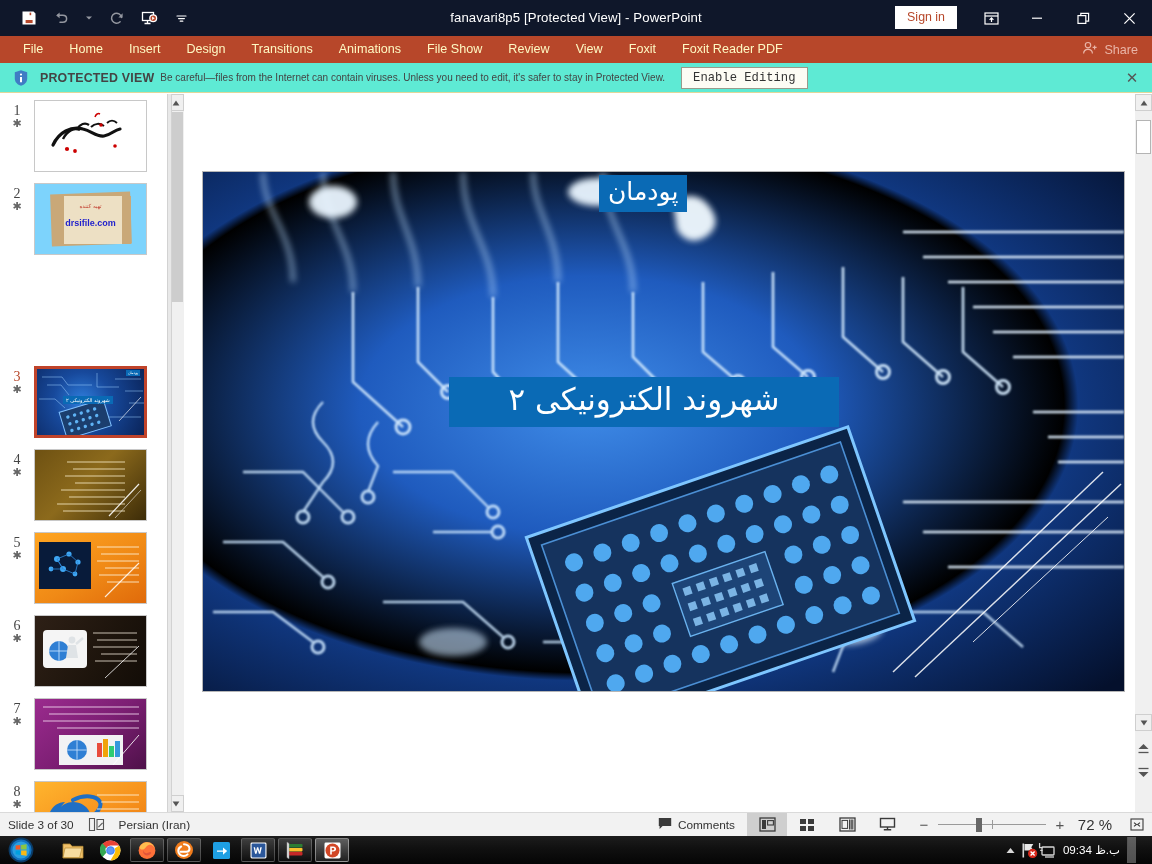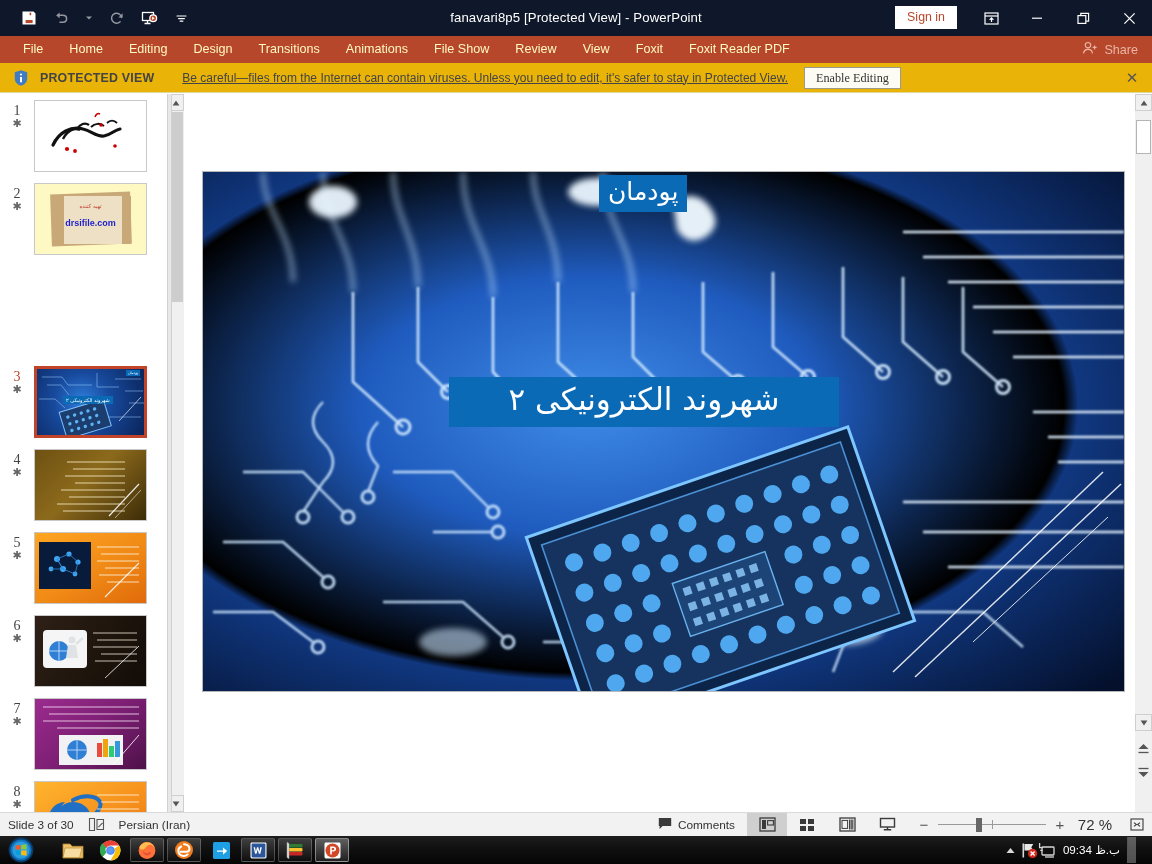--- a/index.html
+++ b/index.html
@@ -54,30 +54,30 @@
     gap: 7px; cursor: pointer; color: #fff; font-size: 12.6px; white-space: nowrap;
   }
   .share {
     position: absolute; right: 14px; top: 0; height: 27px; display: flex; align-items: center;
     gap: 6px; color: #e9b5a7; font-size: 12.6px; cursor: pointer;
   }
 
   
   .protbar {
     position: absolute; left: 0; top: 63px; width: 1152px; height: 30px;
-    background: #eab308; border-bottom: 1px solid #e0d79a;
+    background: #5eead4; border-bottom: 1px solid #e0d79a;
     display: flex; align-items: center;
   }
   .prot-ico { margin-left: 12px; width: 18px; height: 18px; flex: 0 0 auto; }
   .prot-label { margin-left: 10px; font-size: 12.4px; color: #444; font-weight: bold; letter-spacing: 0.2px; }
-  .prot-msg { margin-left: 28px; font-size: 12px; color: #444; text-decoration: underline; }
+  .prot-msg { margin-left: 6px; font-size: 10px; color: #444; }
   .enable-btn {
     margin-left: 16px; height: 22px; line-height: 20px; padding: 0 11px;
     background: #fdfcf4; border: 1px solid #9a9a8a; font-size: 12.2px; color: #333; cursor: pointer;
-    font-family: Liberation Serif, serif;
+    font-family: Liberation Mono, monospace;
   }
   .prot-close {
     position: absolute; right: 12px; top: 7px; width: 16px; height: 16px;
     font-size: 15px; line-height: 15px; color: #555; cursor: pointer; text-align: center;
   }
 
   
   .body-area {
     position: absolute; left: 0; top: 94px; width: 1152px; height: 718px;
     background: #ffffff;
@@ -285,21 +285,21 @@
             <path d="M1.4 1.4 11.6 11.6M11.6 1.4 1.4 11.6" stroke="#fff" stroke-width="1.25"></path>
           </svg>
       </div>
     </div>
   </div>
 
   <div class="ribbon">
     <div class="tabs">
       <div class="tab">File</div>
       <div class="tab">Home</div>
-      <div class="tab">Editing</div>
+      <div class="tab">Insert</div>
       <div class="tab">Design</div>
       <div class="tab">Transitions</div>
       <div class="tab">Animations</div>
       <div class="tab">File Show</div>
       <div class="tab">Review</div>
       <div class="tab">View</div>
       <div class="tab">Foxit</div>
       <div class="tab">Foxit Reader PDF</div>
     </div>
     <div class="share">
@@ -353,21 +353,21 @@
           </div>
         </div>
       </div>
 
       <div class="thumb-row" style="top:89px">
         <div class="thumb-num">
           <span>2</span>
           <span class="thumb-star">✱</span>
         </div>
         <div class="thumb-box">
-          <div class="thumb-img" style="background:#fef9c3">
+          <div class="thumb-img" style="background:#7dd3fc">
             <svg width="111" height="70" viewBox="0 0 111 70">
               <rect x="16" y="9" width="80" height="52" fill="#c9a878" transform="rotate(-2 56 35)"></rect>
               <rect x="20" y="12" width="76" height="48" fill="#ede0c4"></rect>
               <rect x="20" y="12" width="9" height="48" fill="#c9a878"></rect>
               <rect x="87" y="12" width="9" height="48" fill="#c9a878"></rect>
             </svg>
             <div style="position:absolute;left:0;top:19px;width:111px;text-align:center;color:#c0392b;font-size:5.5px;direction:rtl;font-family:'DejaVu Sans',sans-serif">تهیه کننده</div>
             <div style="position:absolute;left:0;top:34px;width:111px;text-align:center;color:#2222cc;font-size:9px;font-weight:bold">drsifile.com</div>
           </div>
         </div>

